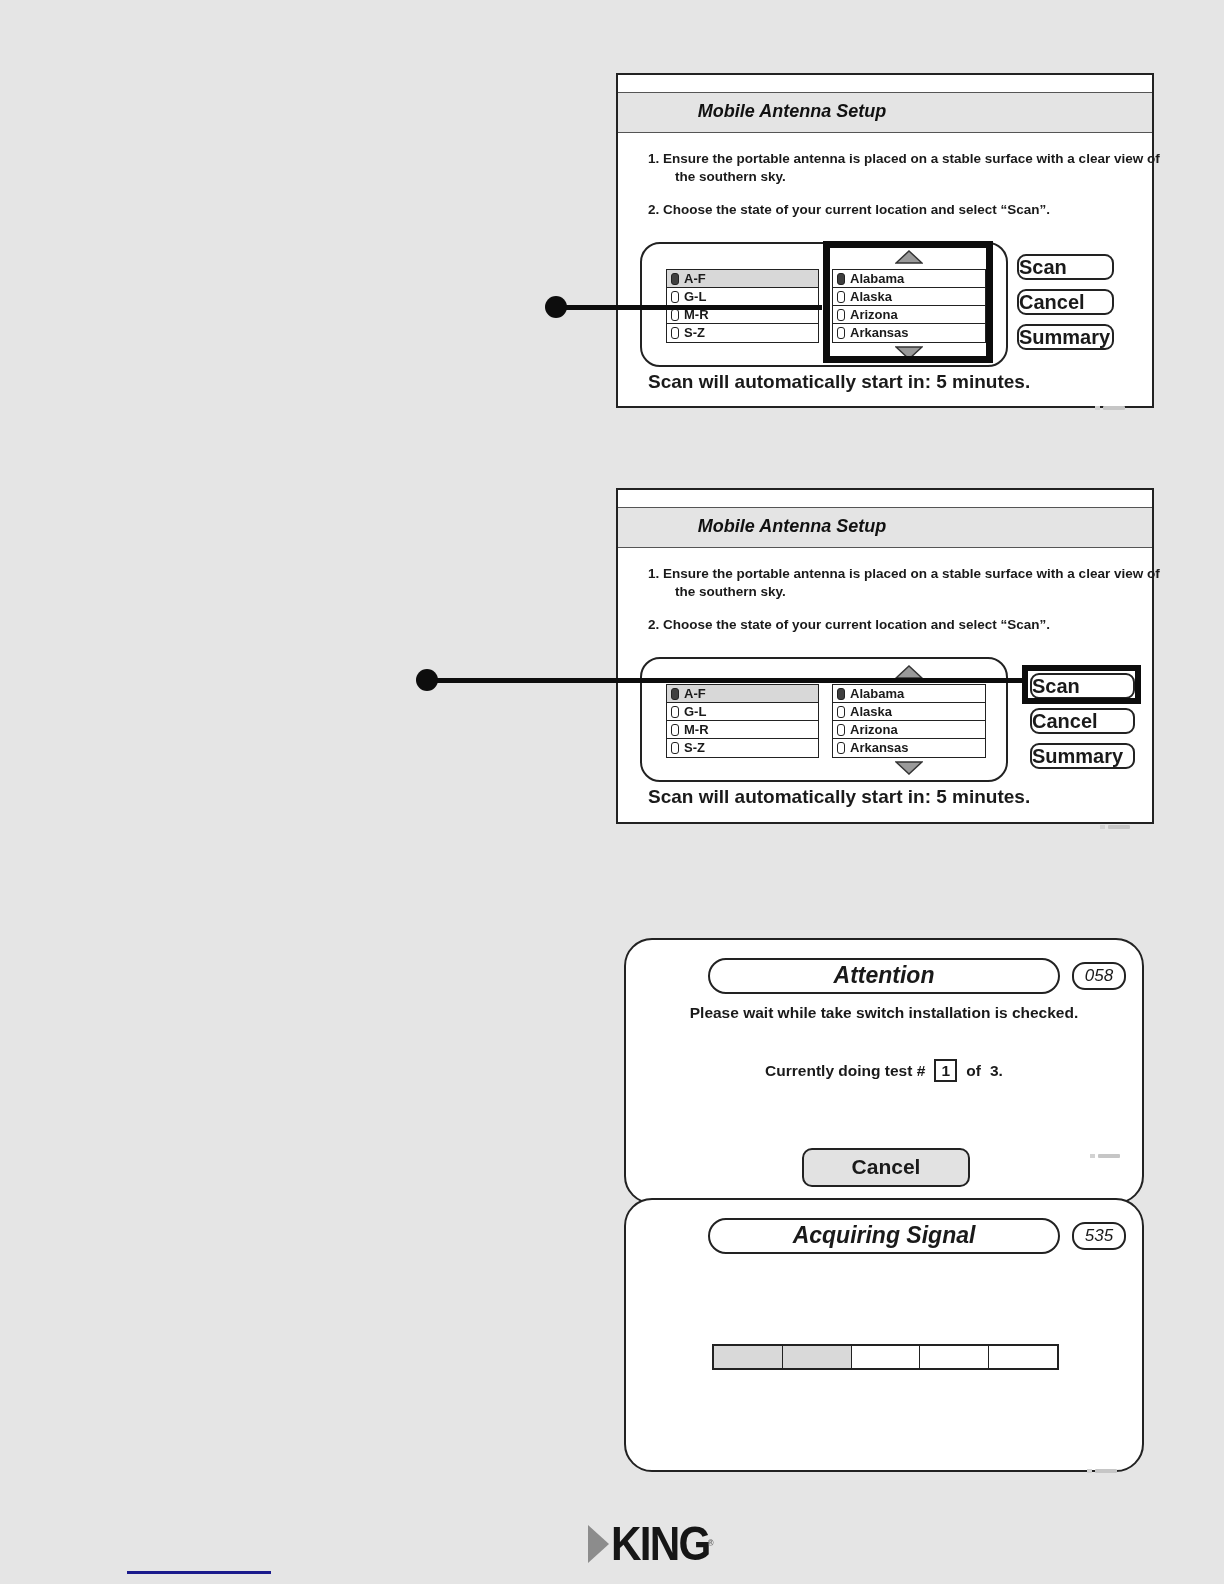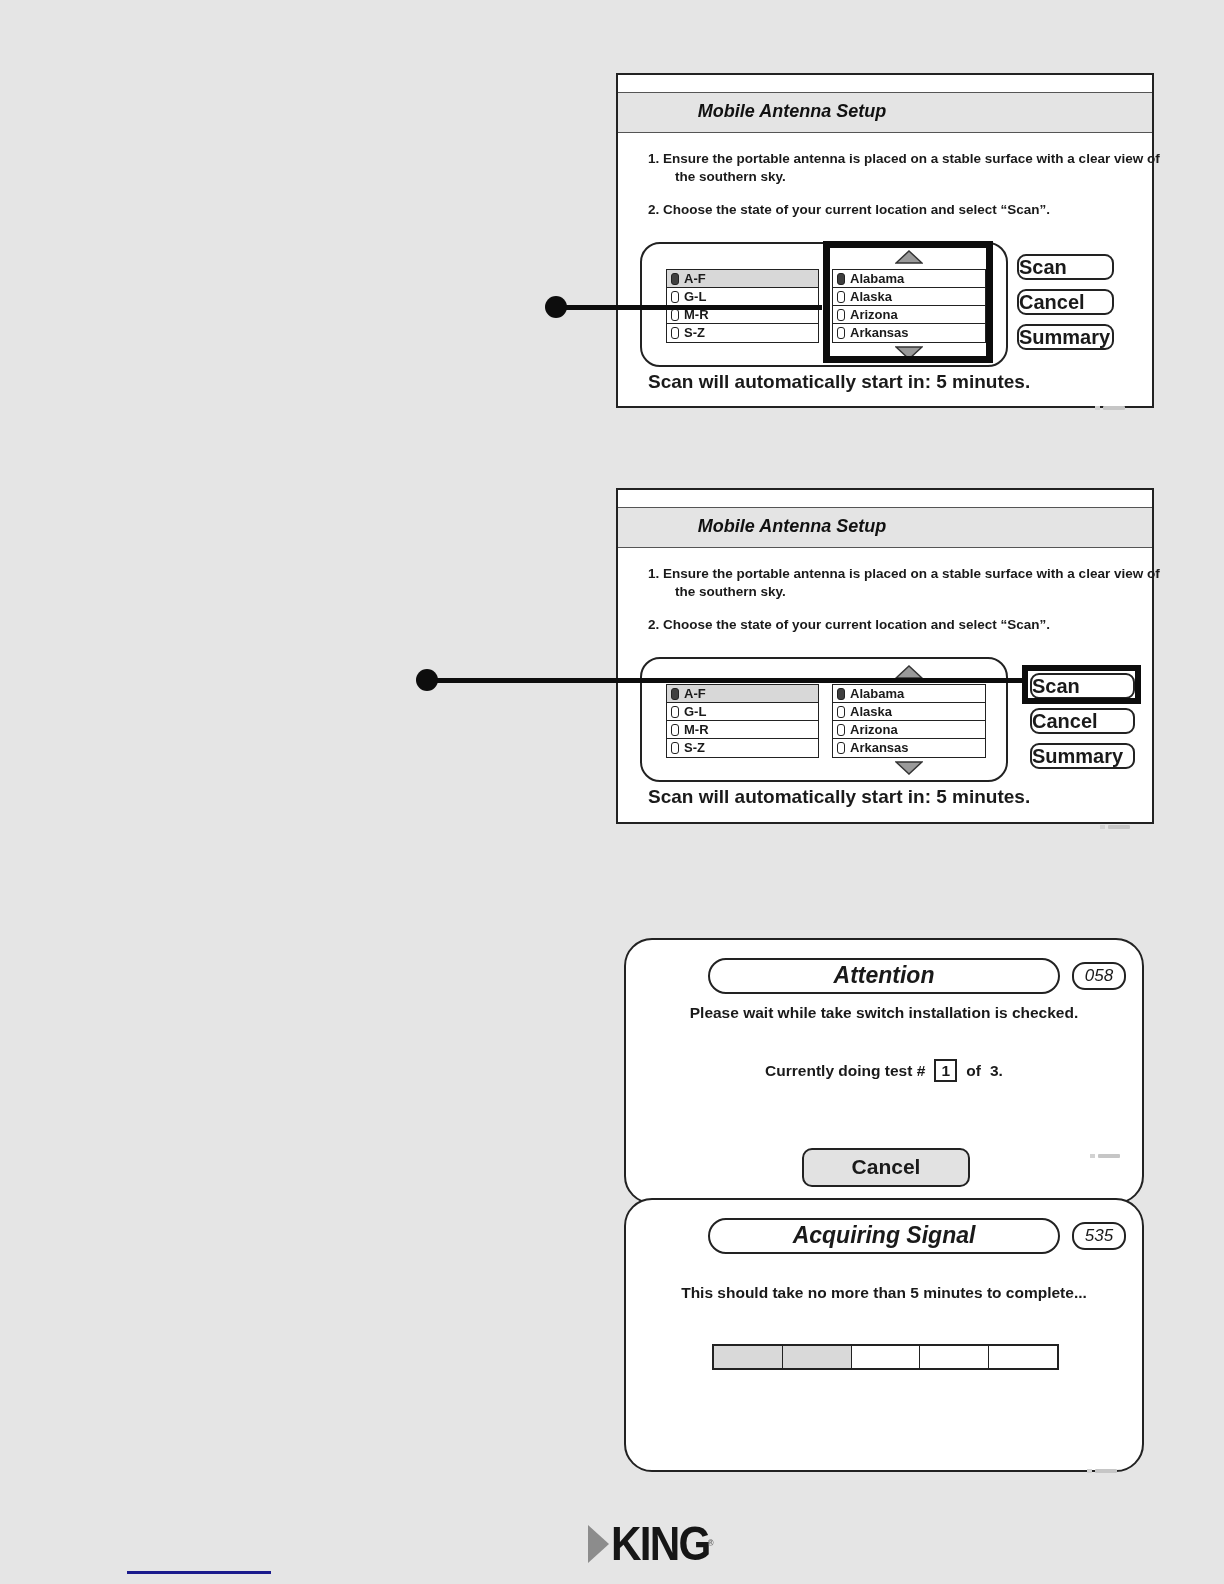--- a/index.html
+++ b/index.html
@@ -266,21 +266,20 @@
       <span class="num-box">1</span>
       <span>of</span>
       <span>3.</span>
     </div>
     <div class="cancel-big">Cancel</div>
   </section>
 
   <section class="panel dialog dialog-acquiring">
     <div class="title-box">Acquiring Signal</div>
     <div class="code-box">535</div>
-    <div class="dlg-msg msg-acquiring">This should take no more than 5 minutes to complete...</div>
     <div class="progress">
         <div class="cell filled"></div>
         <div class="cell filled"></div>
         <div class="cell"></div>
         <div class="cell"></div>
         <div class="cell"></div>
       </div>
   </section>
 
   <div class="smudge smudge-1"></div>

